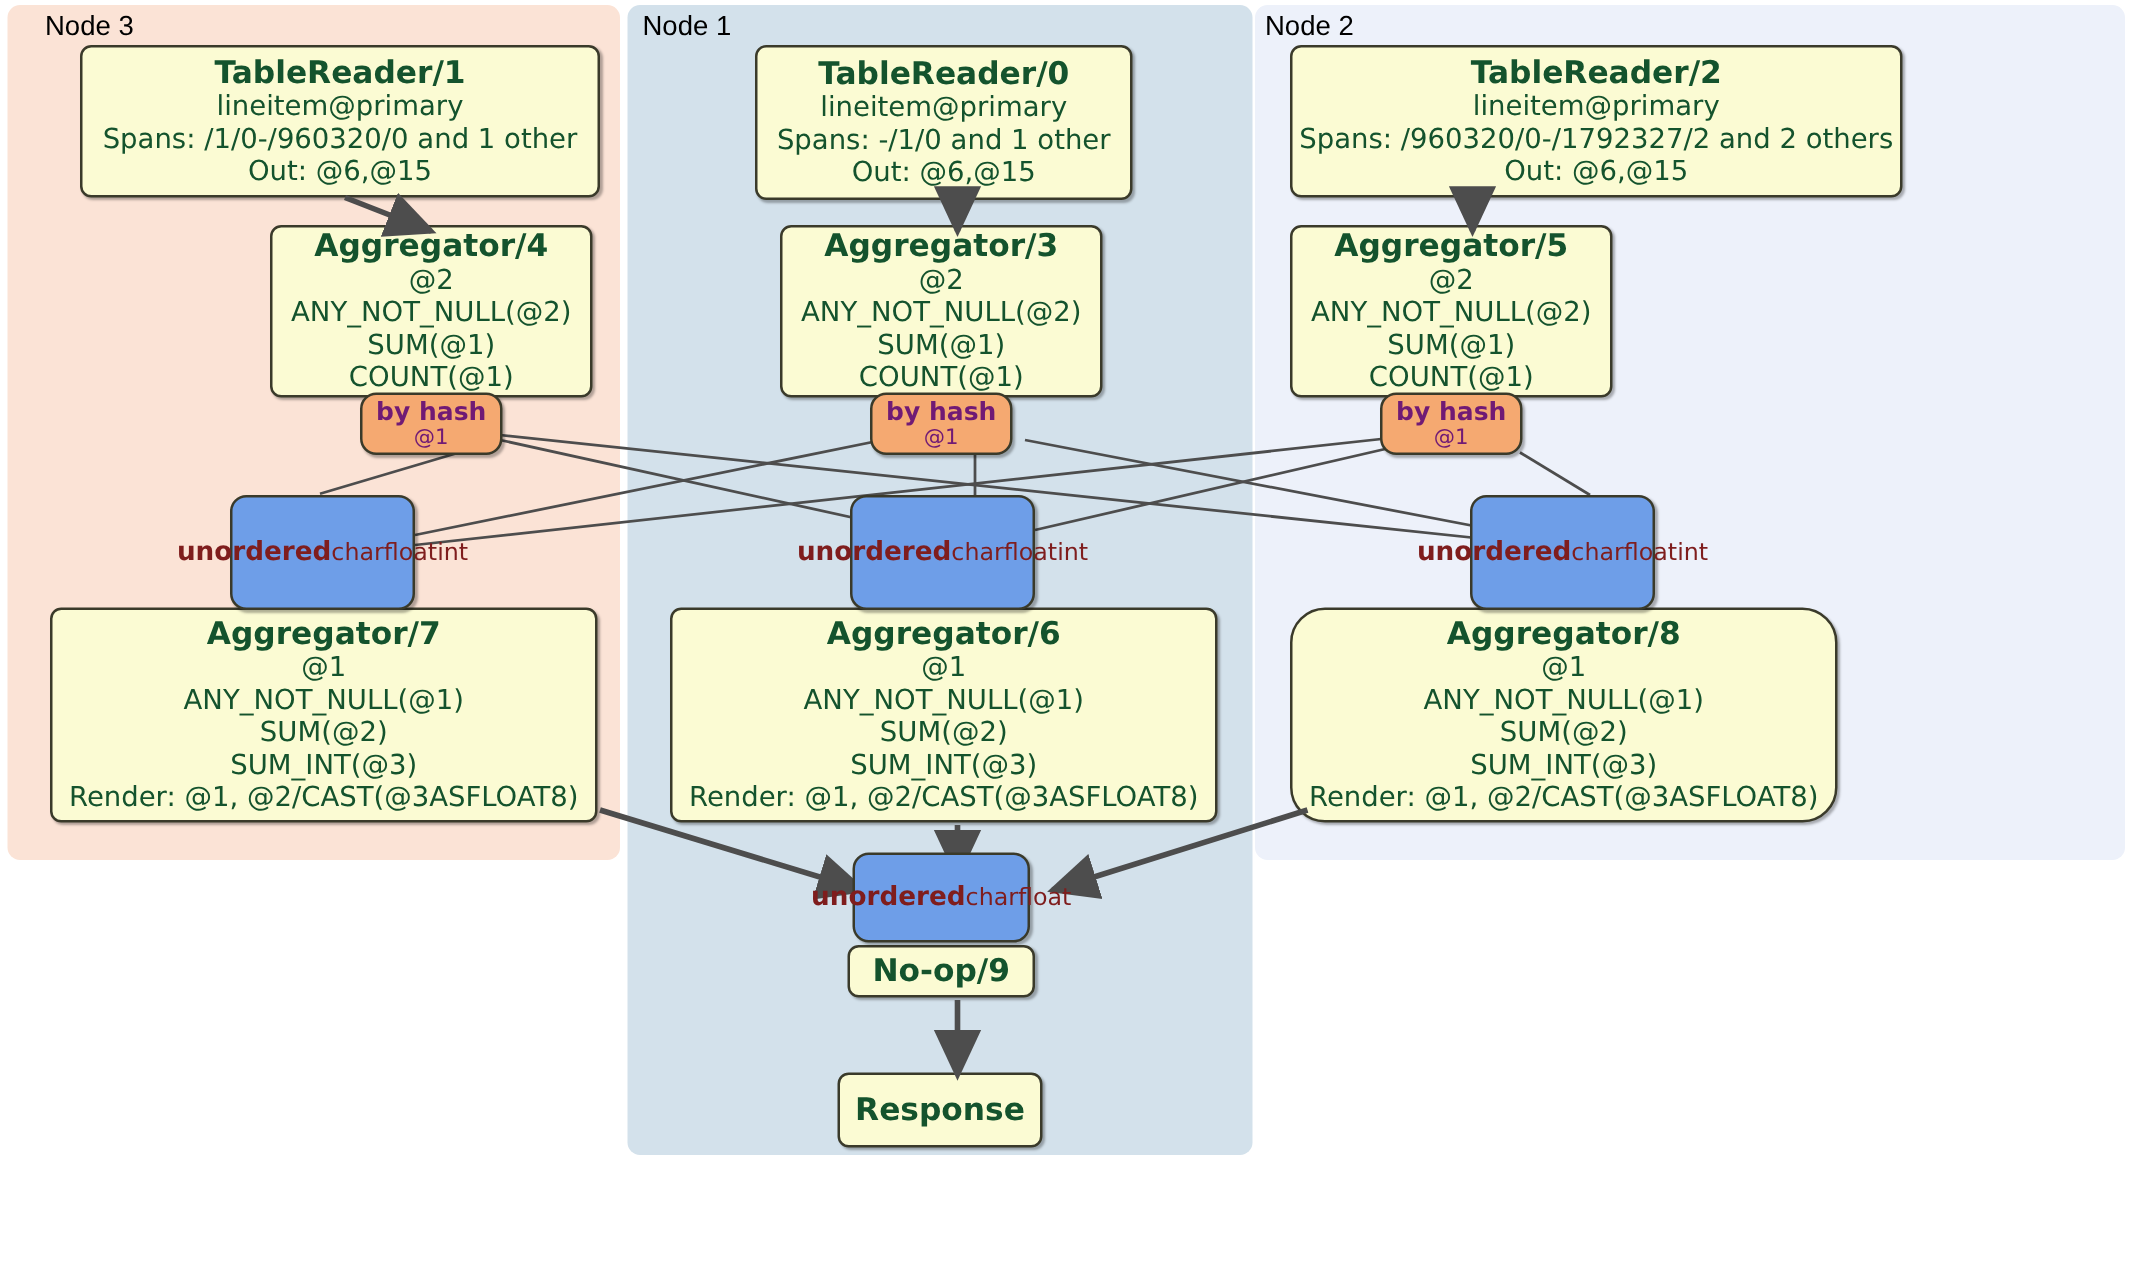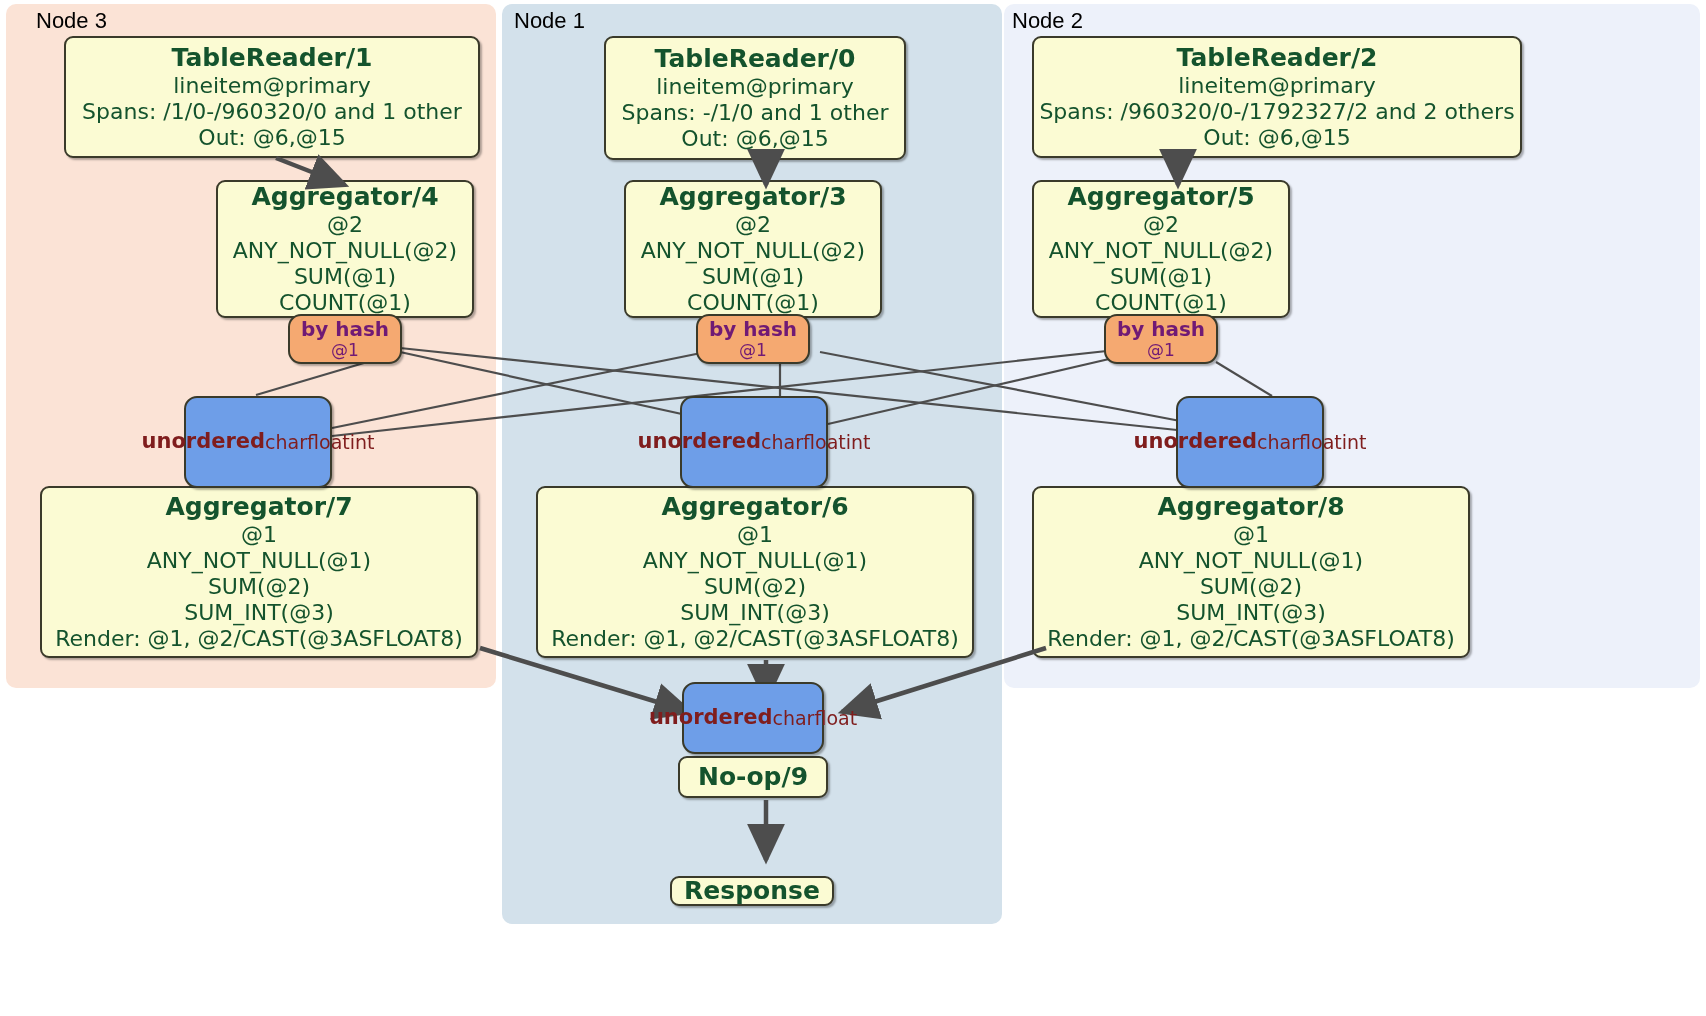--- a/index.html
+++ b/index.html
@@ -197,36 +197,36 @@
 
   <div class="proc" style="left:536px;top:486px;width:438px;height:172px;">
     <div class="ttl">Aggregator/6</div>
     <div class="ln">@1</div>
     <div class="ln">ANY_NOT_NULL(@1)</div>
     <div class="ln">SUM(@2)</div>
     <div class="ln">SUM_INT(@3)</div>
     <div class="ln">Render: @1, @2/CAST(@3ASFLOAT8)</div>
   </div>
 
-  <div class="proc" style="left:1032px;top:486px;width:438px;height:172px;">
+  <div class="proc" style="left:1032px;top:486px;width:438px;height:172px;border-radius:28px;">
     <div class="ttl">Aggregator/8</div>
     <div class="ln">@1</div>
     <div class="ln">ANY_NOT_NULL(@1)</div>
     <div class="ln">SUM(@2)</div>
     <div class="ln">SUM_INT(@3)</div>
     <div class="ln">Render: @1, @2/CAST(@3ASFLOAT8)</div>
   </div>
 
   <div class="recv" style="left:682px;top:682px;width:142px;height:72px;">
     <div class="ttl">unordered</div>
     <div class="ln">char</div>
     <div class="ln">float</div>
   </div>
 
   <div class="proc" style="left:678px;top:756px;width:150px;height:42px;">
     <div class="ttl">No-op/9</div>
   </div>
 
-  <div class="proc" style="left:670px;top:876px;width:164px;height:30px;">
+  <div class="proc" style="left:670px;top:858px;width:164px;height:60px;">
     <div class="ttl">Response</div>
   </div>
 
 </div>
 
 </body></html>

